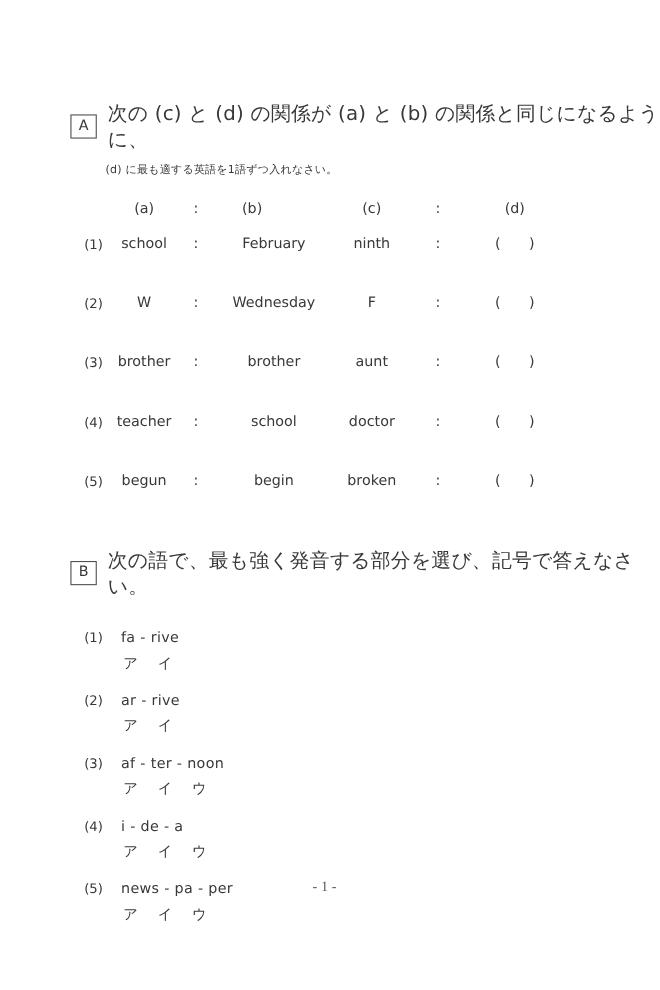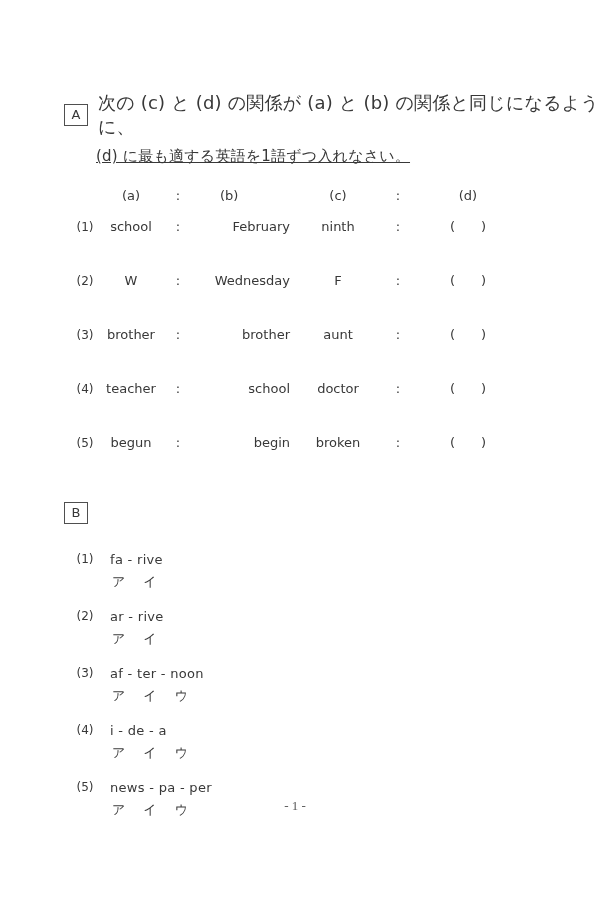--- a/index.html
+++ b/index.html
@@ -35,24 +35,23 @@
     border: 1.5px solid #4f4f4f;
     font-size: 13px;
     margin-right: 10px;
     flex: 0 0 auto;
   }
   .instr {
     font-size: 18px;
     letter-spacing: 0.2px;
   }
   .instr-line2 {
-    font-size: 15px;
+    font-size: 10px;
     margin: 8px 0 0 32px;
     letter-spacing: 0.2px;
-    text-decoration: underline;
   }
   
   .a-grid {
     display: grid;
     grid-template-columns: 42px 50px 44px 90px 96px 24px 116px;
     align-items: center;
     font-size: 13px;
   }
   .a-header {
     margin-top: 22px;
@@ -64,21 +63,21 @@
     margin-top: 39px;
   }
   .c-num {
     text-align: center;
     font-size: 12px;
   }
   .c-a, .c-col, .c-c, .c-d {
     text-align: center;
   }
   .c-b {
-    text-align: right;
+    text-align: center;
     padding-left: 8px;
   }
   .a-header .c-b {
     padding-left: 0;
     text-align: left;
     padding-left: 20px;
   }
   .ans {
     display: flex;
     justify-content: center;
@@ -209,20 +208,21 @@
             <span>(</span>
             <span>)</span>
           </span>
         </div>
       </div>
   </section>
 
   <section class="section-b">
     <div class="section-header">
       <span class="box-label">B</span>
+      <span class="instr">次の語で、最も強く発音する部分を選び、記号で答えなさい。</span>
     </div>
     <div id="b-items">
         <div class="b-item">
           <div class="b-word">
             <span class="c-num">(1)</span>
             <span class="b-w">fa - rive</span>
           </div>
           <div class="b-kana">
             <span class="kana">ア</span>
             <span class="kana">イ</span>

